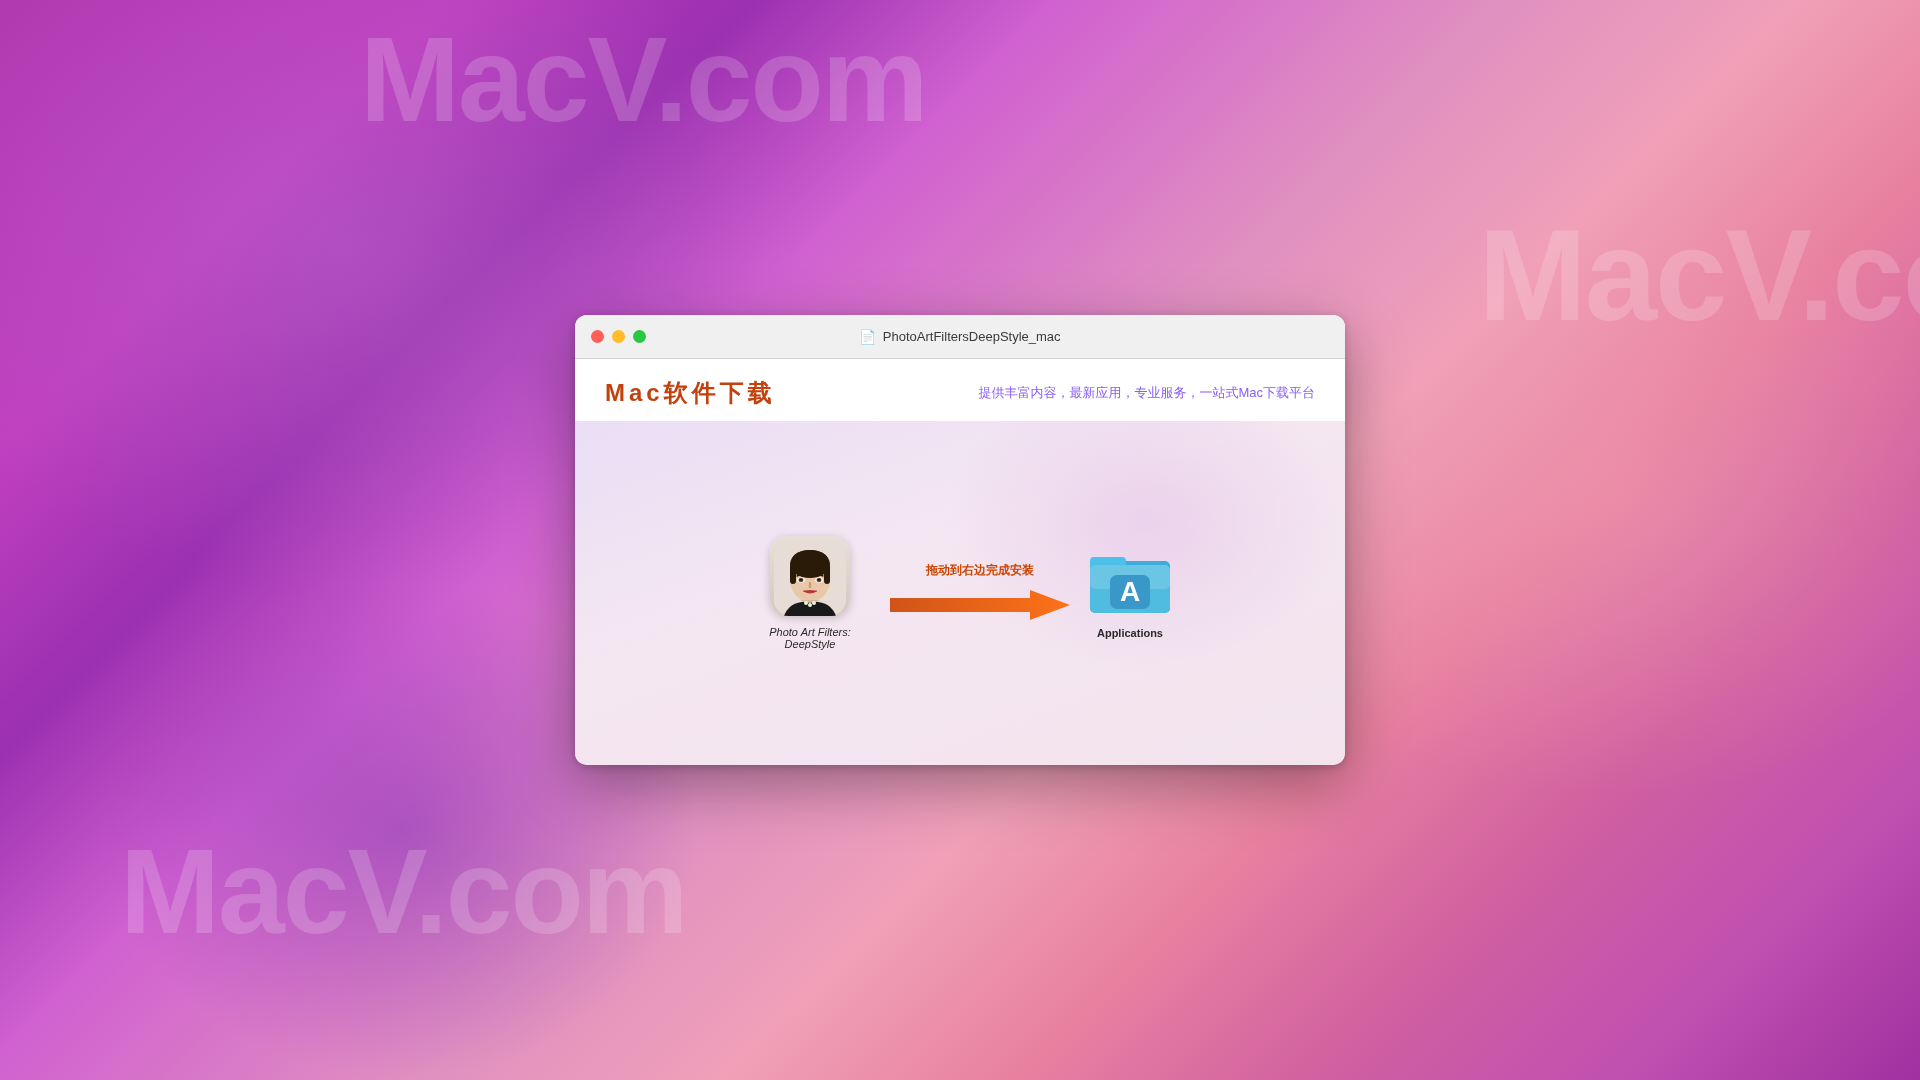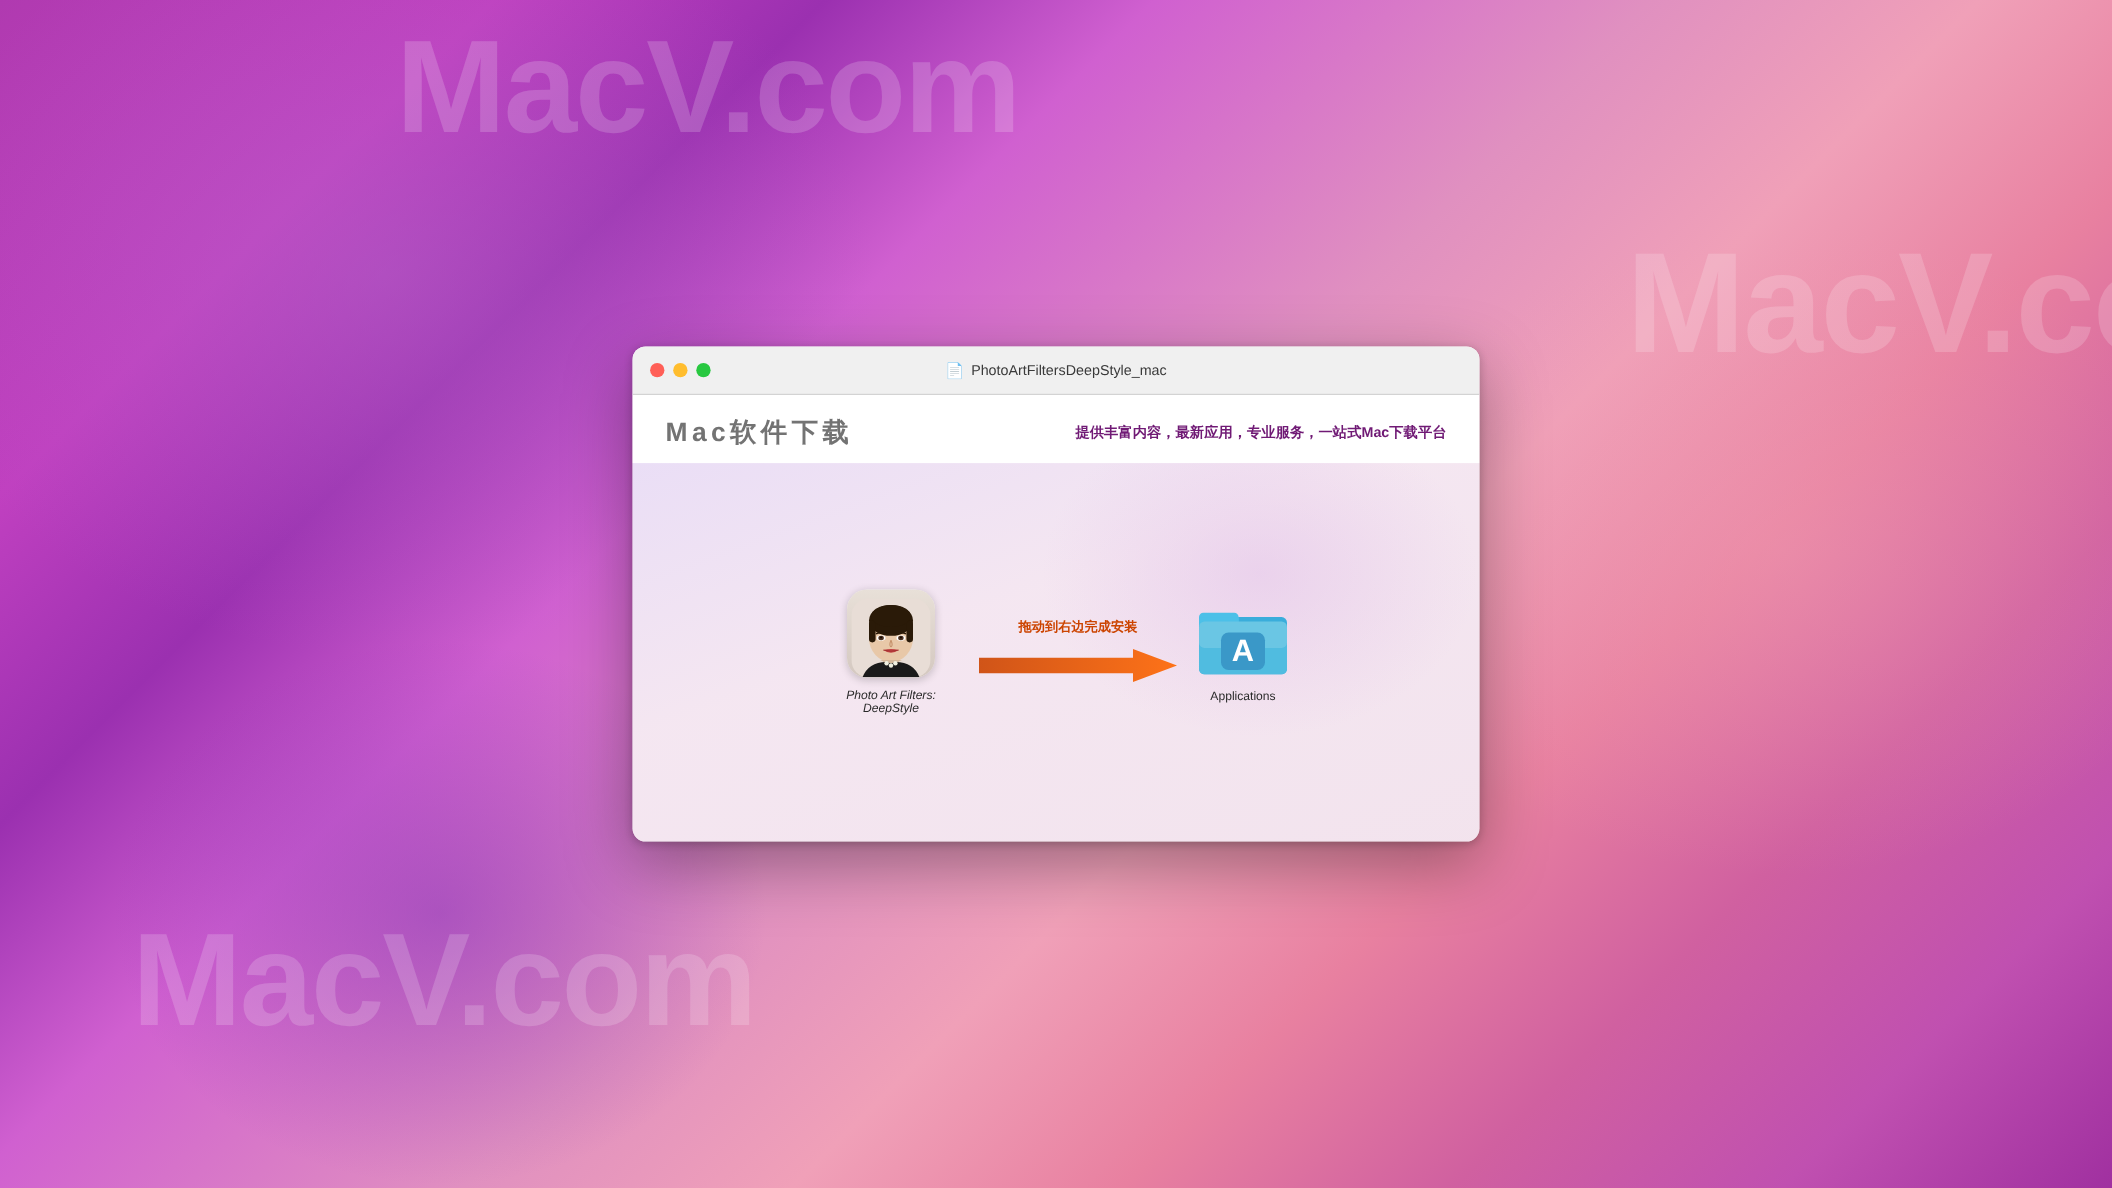--- a/index.html
+++ b/index.html
@@ -152,28 +152,27 @@
       padding: 18px 30px 12px 30px;
       display: flex;
       align-items: center;
       justify-content: space-between;
       flex-shrink: 0;
     }
 
     .brand-name {
       font-size: 24px;
       font-weight: 700;
-      color: #737373;
+      color: #c2410c;
       letter-spacing: 4px;
     }
 
     .brand-tagline {
       font-size: 13px;
-      color: #701a75;
-      font-weight: bold;
+      color: #8b5cf6;
     }
 
     .window-content {
       flex: 1;
       background: linear-gradient(160deg,
         rgba(220,200,240,0.6) 0%,
         rgba(240,220,235,0.7) 40%,
         rgba(230,200,220,0.5) 100%
       );
       display: flex;
@@ -279,20 +278,21 @@
     .folder-icon {
       width: 80px;
       height: 70px;
       position: relative;
     }
 
     .folder-label {
       font-size: 11px;
       color: #2a2a2a;
       text-align: center;
+      font-weight: bold;
     }
   </style>
 </head>
 <body>
 
 <div class="background">
   <div class="bg-blob1"></div>
   <div class="bg-blob2"></div>
   <div class="bg-blob3"></div>
 </div>

